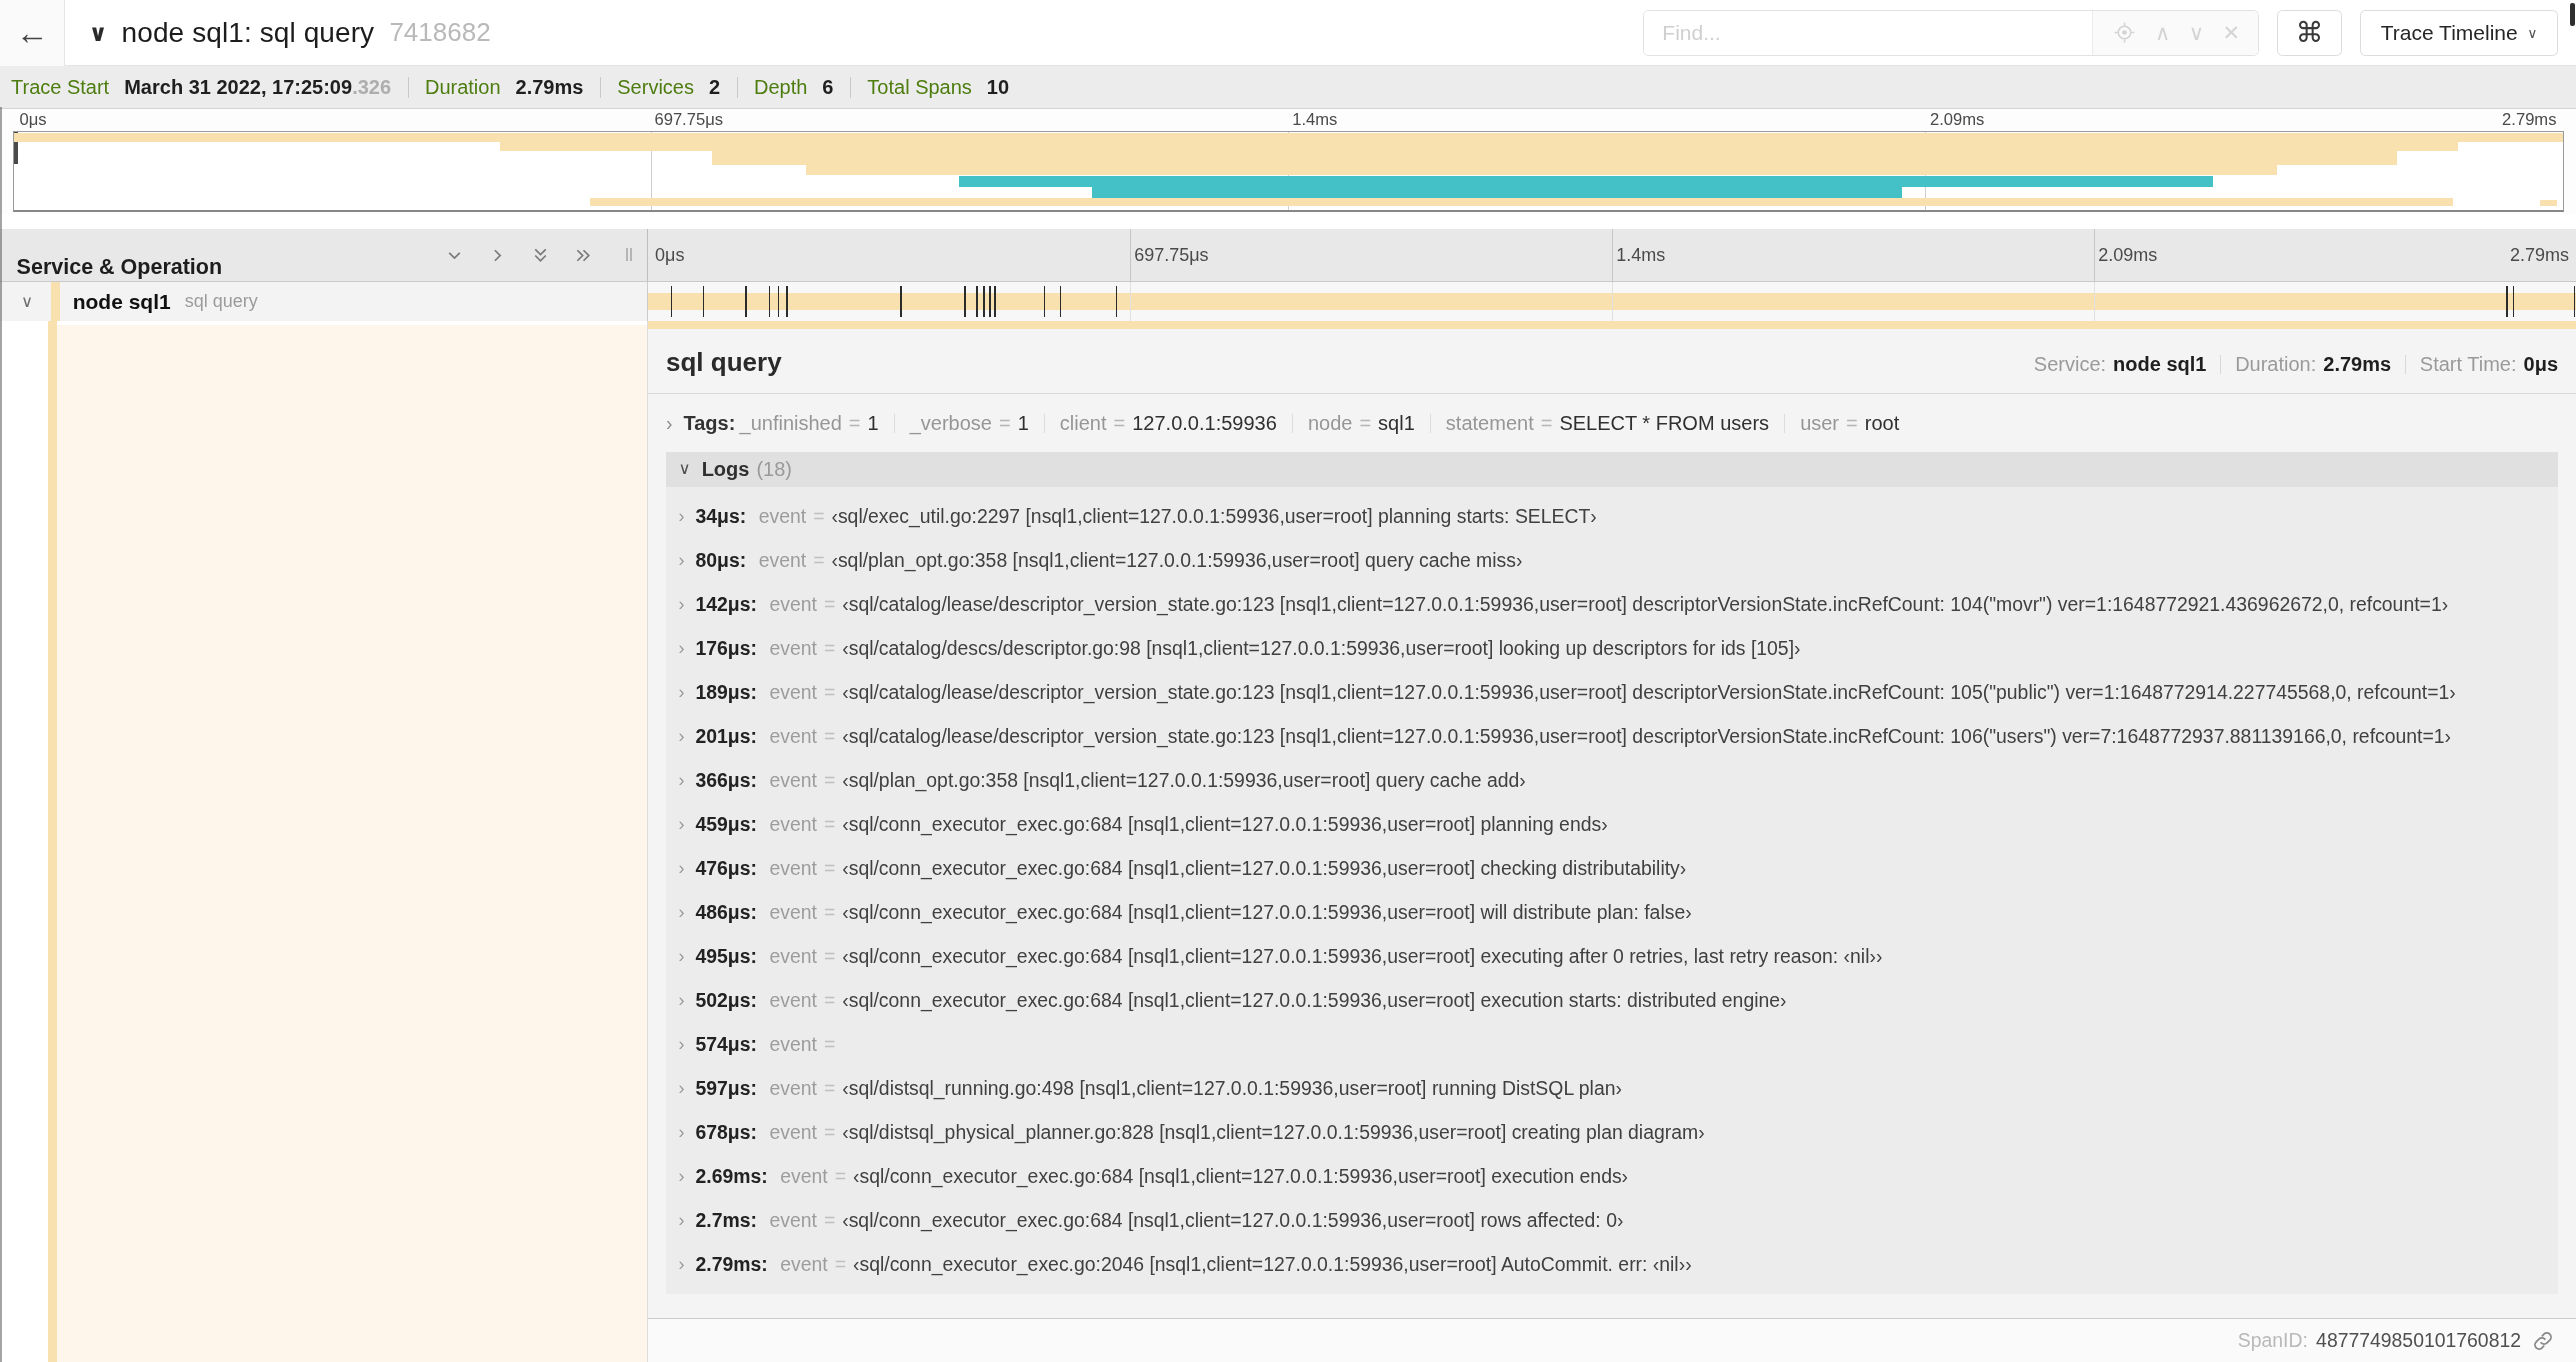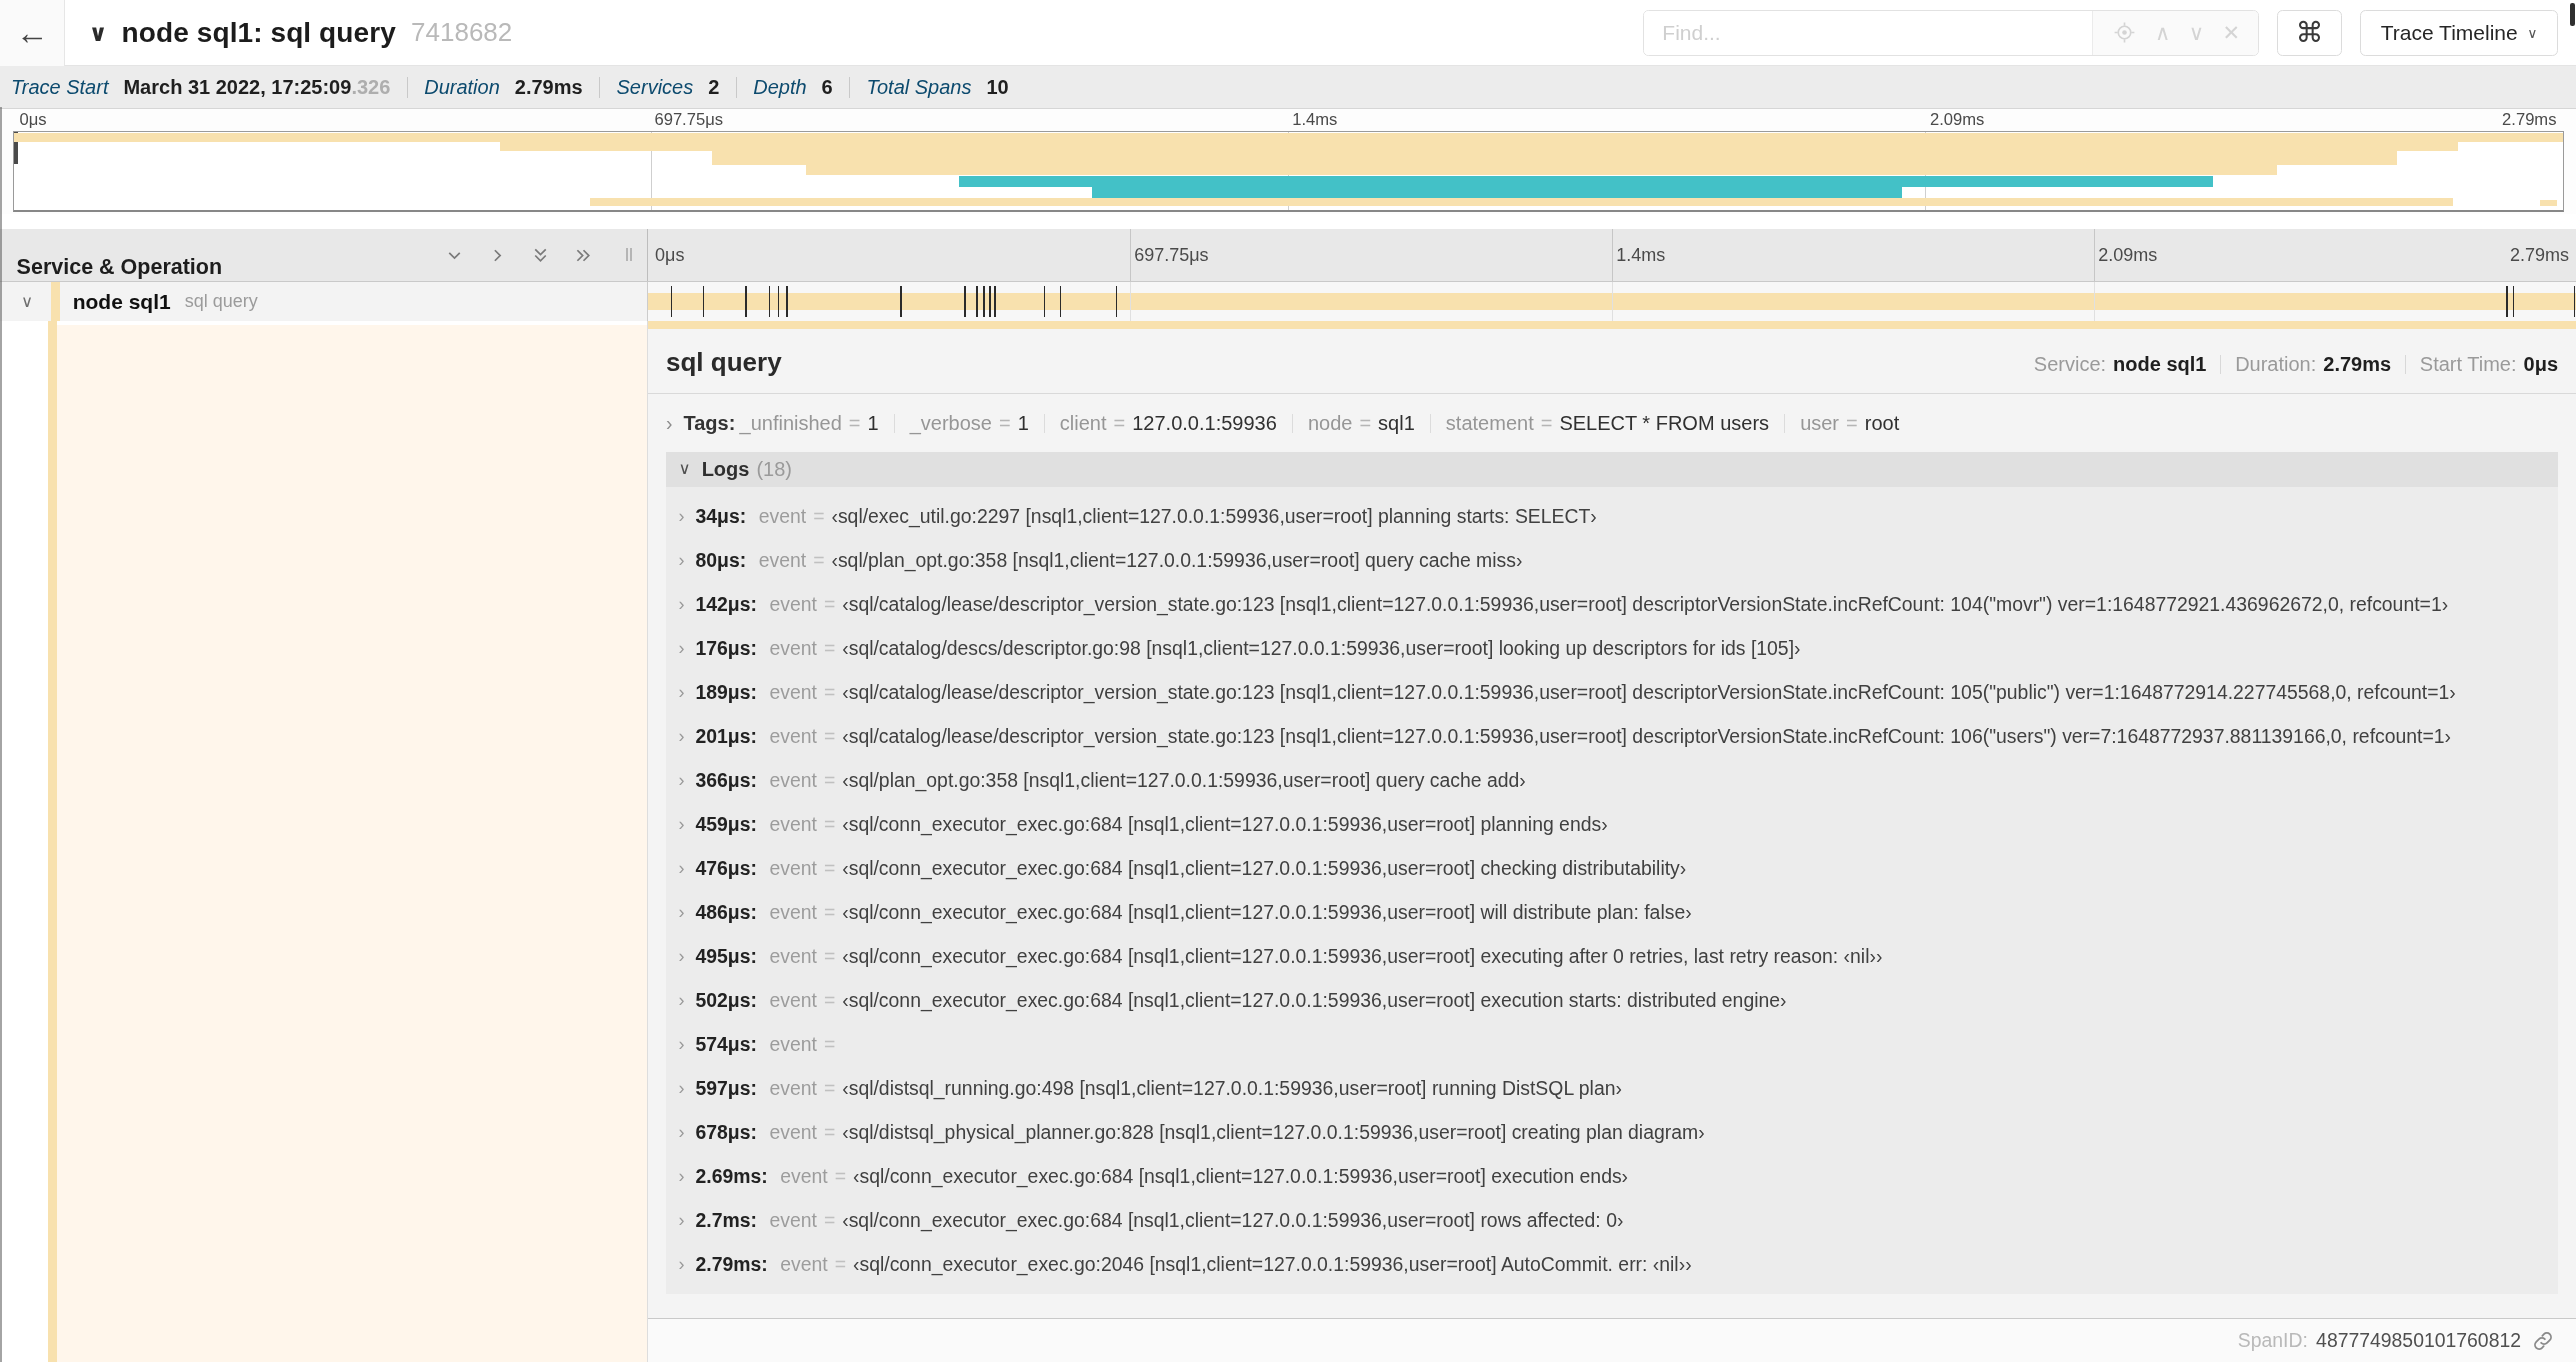--- a/index.html
+++ b/index.html
@@ -11,38 +11,38 @@
   body{
     width:2576px;height:1363px;overflow:hidden;background:#fff;
     font-family:"Liberation Sans","DejaVu Sans",sans-serif;color:#222;position:relative;
   }
   
   .navbar{height:66px;display:flex;align-items:center;border-bottom:0.7px solid #e4e4e4;background:#fff;}
   .back-btn{width:65px;height:66px;display:flex;align-items:center;justify-content:center;
     background:#fafafa;border:none;border-right:0.7px solid #e6e6e6;font-size:33px;color:#444;cursor:pointer;}
   .title-wrap{display:flex;align-items:center;margin-left:23.5px;}
   .title-chevron{font-size:23.5px;font-weight:700;color:#2b2b2b;margin-right:14px;}
-  .page-title{font-size:28px;font-weight:700;color:#1c1c1c;letter-spacing:0.1px;}
+  .page-title{font-size:28px;font-weight:400;color:#1c1c1c;letter-spacing:0.1px;}
   .trace-id{font-size:26px;color:#b9b9b9;margin-left:15.2px;font-weight:400;}
   .nav-right{margin-left:auto;display:flex;align-items:center;gap:18px;margin-right:18px;}
   .find-group{display:flex;width:616px;height:46px;border:0.7px solid #e2e2e2;border-radius:5.5px;overflow:hidden;background:#fff;}
   .find-input{flex:1;border:none;outline:none;padding:0 18px;font-size:21px;font-family:inherit;color:#333;background:#fff;}
   .find-input::placeholder{color:#cfcfcf;}
   .find-icons{width:166px;display:flex;align-items:center;justify-content:space-evenly;
     background:#fafafa;border-left:0.7px solid #ebebeb;color:#d4d4d4;}
   .find-icons .tglyph{font-size:21px;line-height:1;}
   .btn{height:46px;border:0.7px solid #dcdcdc;border-radius:5.5px;background:#fff;display:flex;align-items:center;justify-content:center;cursor:pointer;font-family:inherit;}
   .cmd-btn{width:65px;font-size:28px;color:#3a3a3a;}
   .view-btn{padding:0 19.4px;font-size:21px;color:#262626;gap:9.7px;}
   .view-btn .vchev{font-size:14px;color:#555;}
   
   .infobar{height:43px;background:#ececec;border-bottom:0.7px solid #d6d6d6;display:flex;align-items:center;padding-left:11px;font-size:20px;}
   .info-item{display:flex;align-items:center;}
   .info-item .sep{width:0.7px;height:21px;background:#c9c9c9;margin:0 16.6px;}
-  .info-item .lbl{color:#0c4a6e;font-style:italic;}
+  .info-item .lbl{color:#4d7c0f;}
   .info-item .val{color:#1f1f1f;font-weight:700;margin-left:15px;}
   .info-item .frac{color:#aeaeae;font-weight:700;}
   
   .minimap{height:105px;background:#fdfdfd;position:relative;}
   .mm-labels{position:absolute;left:12.5px;right:12.5px;top:0;height:22px;font-size:16.6px;color:#4a4a4a;}
   .mm-labels span{position:absolute;top:2.8px;white-space:nowrap;}
   .mm-canvas{position:absolute;left:12.5px;right:12.5px;top:22px;bottom:2.1px;background:#fff;
     border:1.4px solid #9a9a9a;border-bottom:2.1px solid #878787;overflow:hidden;}
   .mm-canvas .gridline{position:absolute;top:0;bottom:0;width:0.7px;background:#cfcfcf;}
   .mm-bar{position:absolute;}

